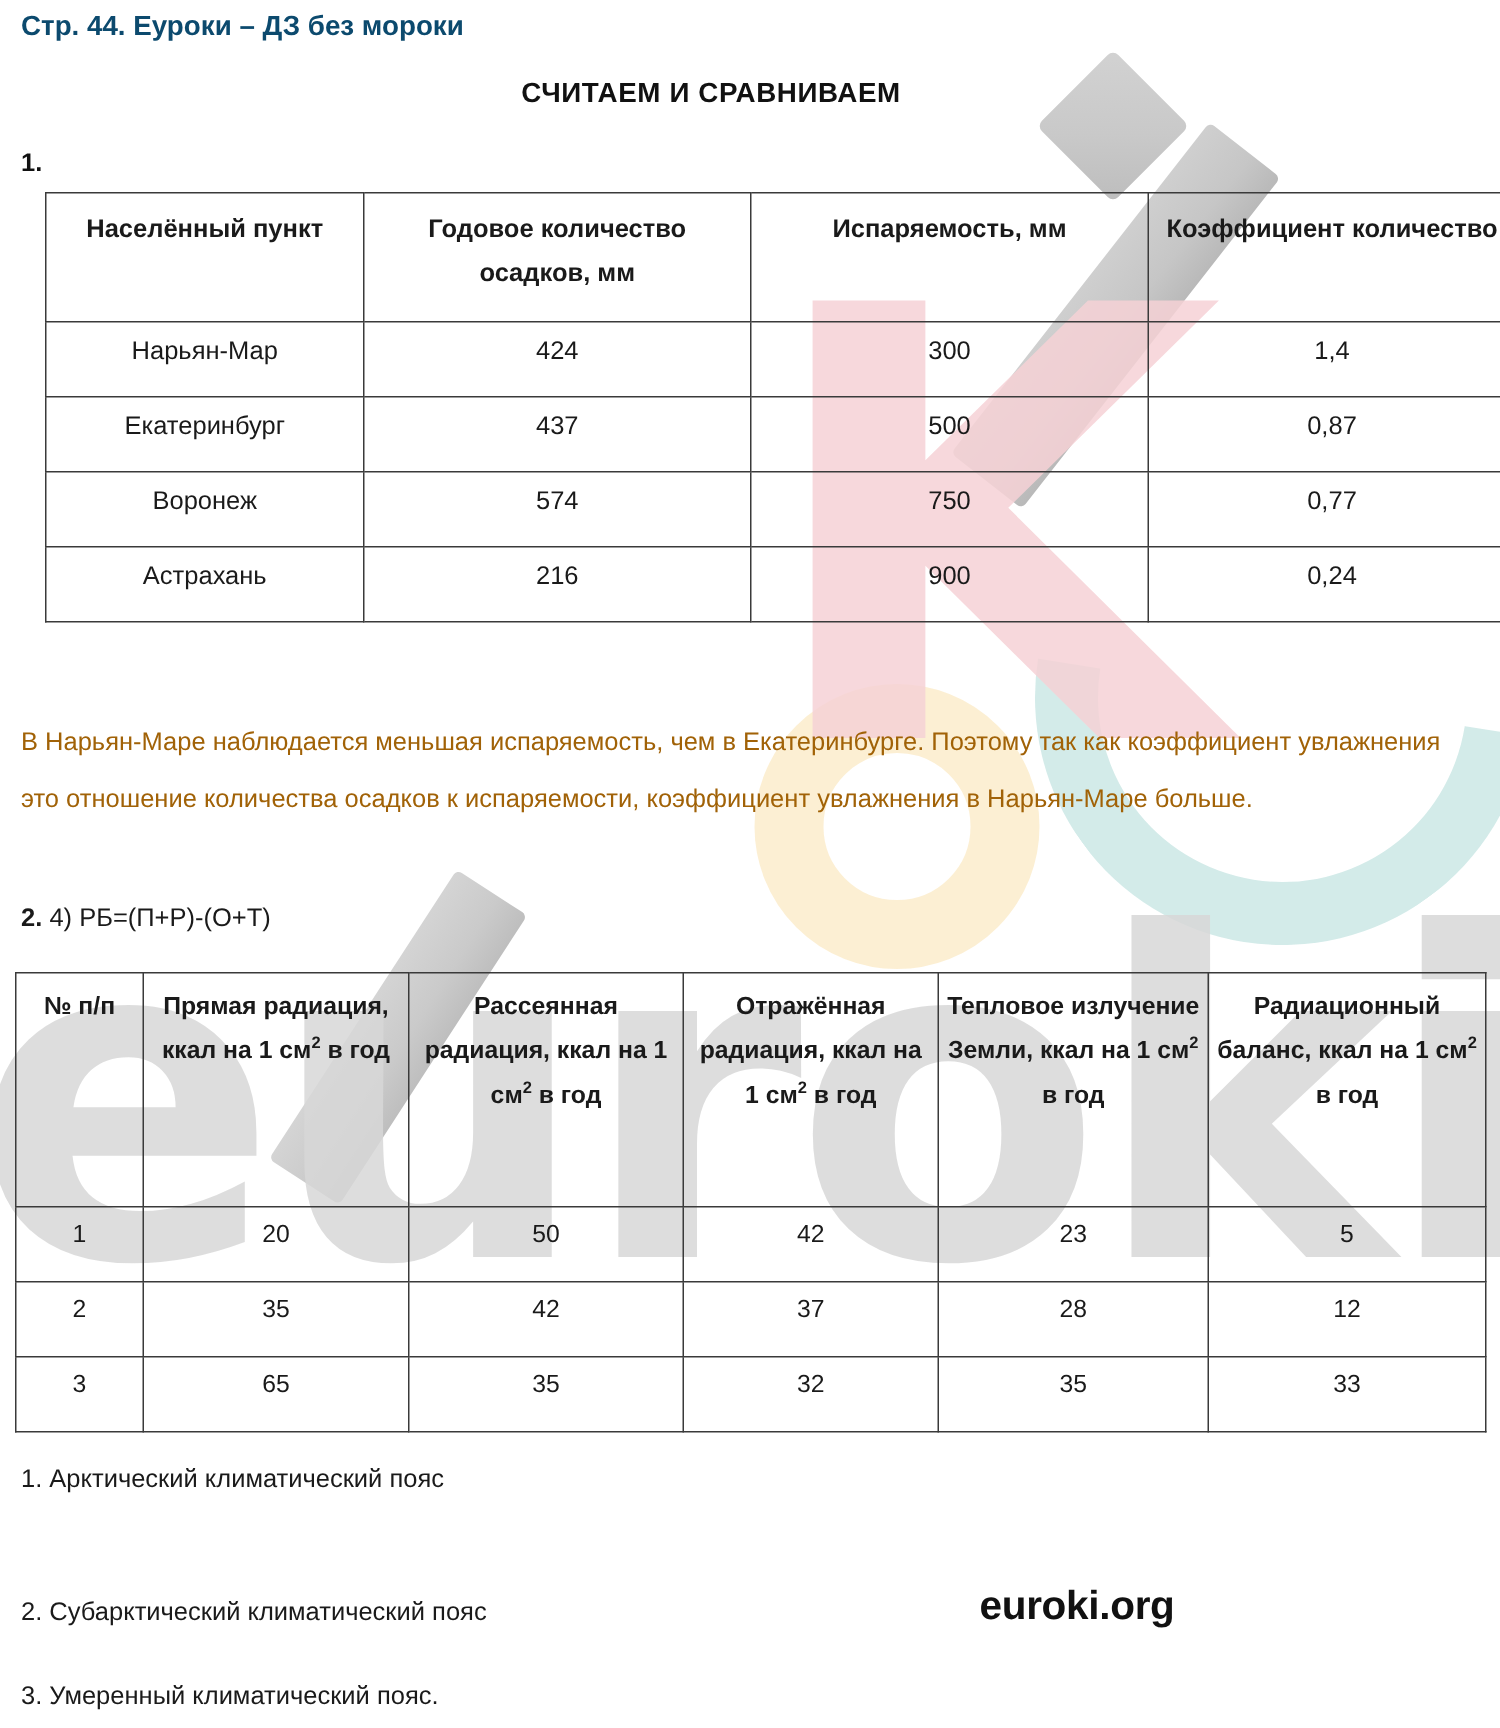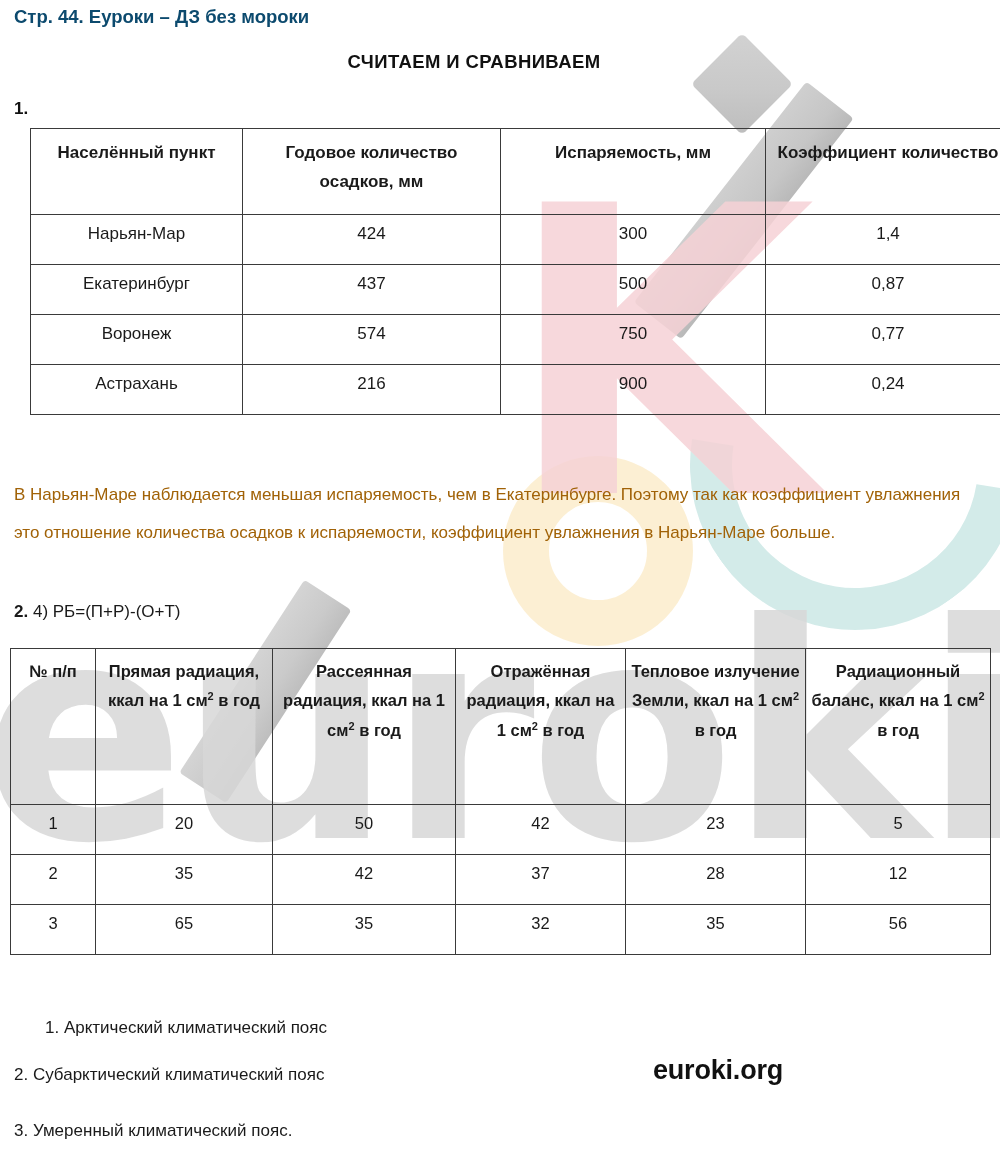--- a/index.html
+++ b/index.html
@@ -213,21 +213,21 @@
     color: #1a1a1a;
   }
   .task-number-2 .bold { font-weight: 700; }
 
   .answer-item {
     position: absolute;
     left: 14px;
     font-size: 17px;
     color: #1a1a1a;
   }
-  #answer-item-0 { top: 1018px; margin-left: 31px; }
+  #answer-item-0 { top: 976px; }
   #answer-item-1 { top: 1065px; }
   #answer-item-2 { top: 1121px; }
 
   #site-logo {
     position: absolute;
     left: 653px;
     top: 1055px;
     font-size: 27px;
     font-weight: 700;
     color: #111111;
@@ -340,21 +340,21 @@
         <td>37</td>
         <td>28</td>
         <td>12</td>
       </tr>
       <tr>
         <td>3</td>
         <td>65</td>
         <td>35</td>
         <td>32</td>
         <td>35</td>
-        <td>56</td>
+        <td>33</td>
       </tr>
     </tbody>
   </table>
 
   <div class="answer-item" id="answer-item-0">1. Арктический климатический пояс</div>
   <div class="answer-item" id="answer-item-1">2. Субарктический климатический пояс</div>
   <div class="answer-item" id="answer-item-2">3. Умеренный климатический пояс.</div>
 
   <div id="site-logo">euroki.org</div>
 

